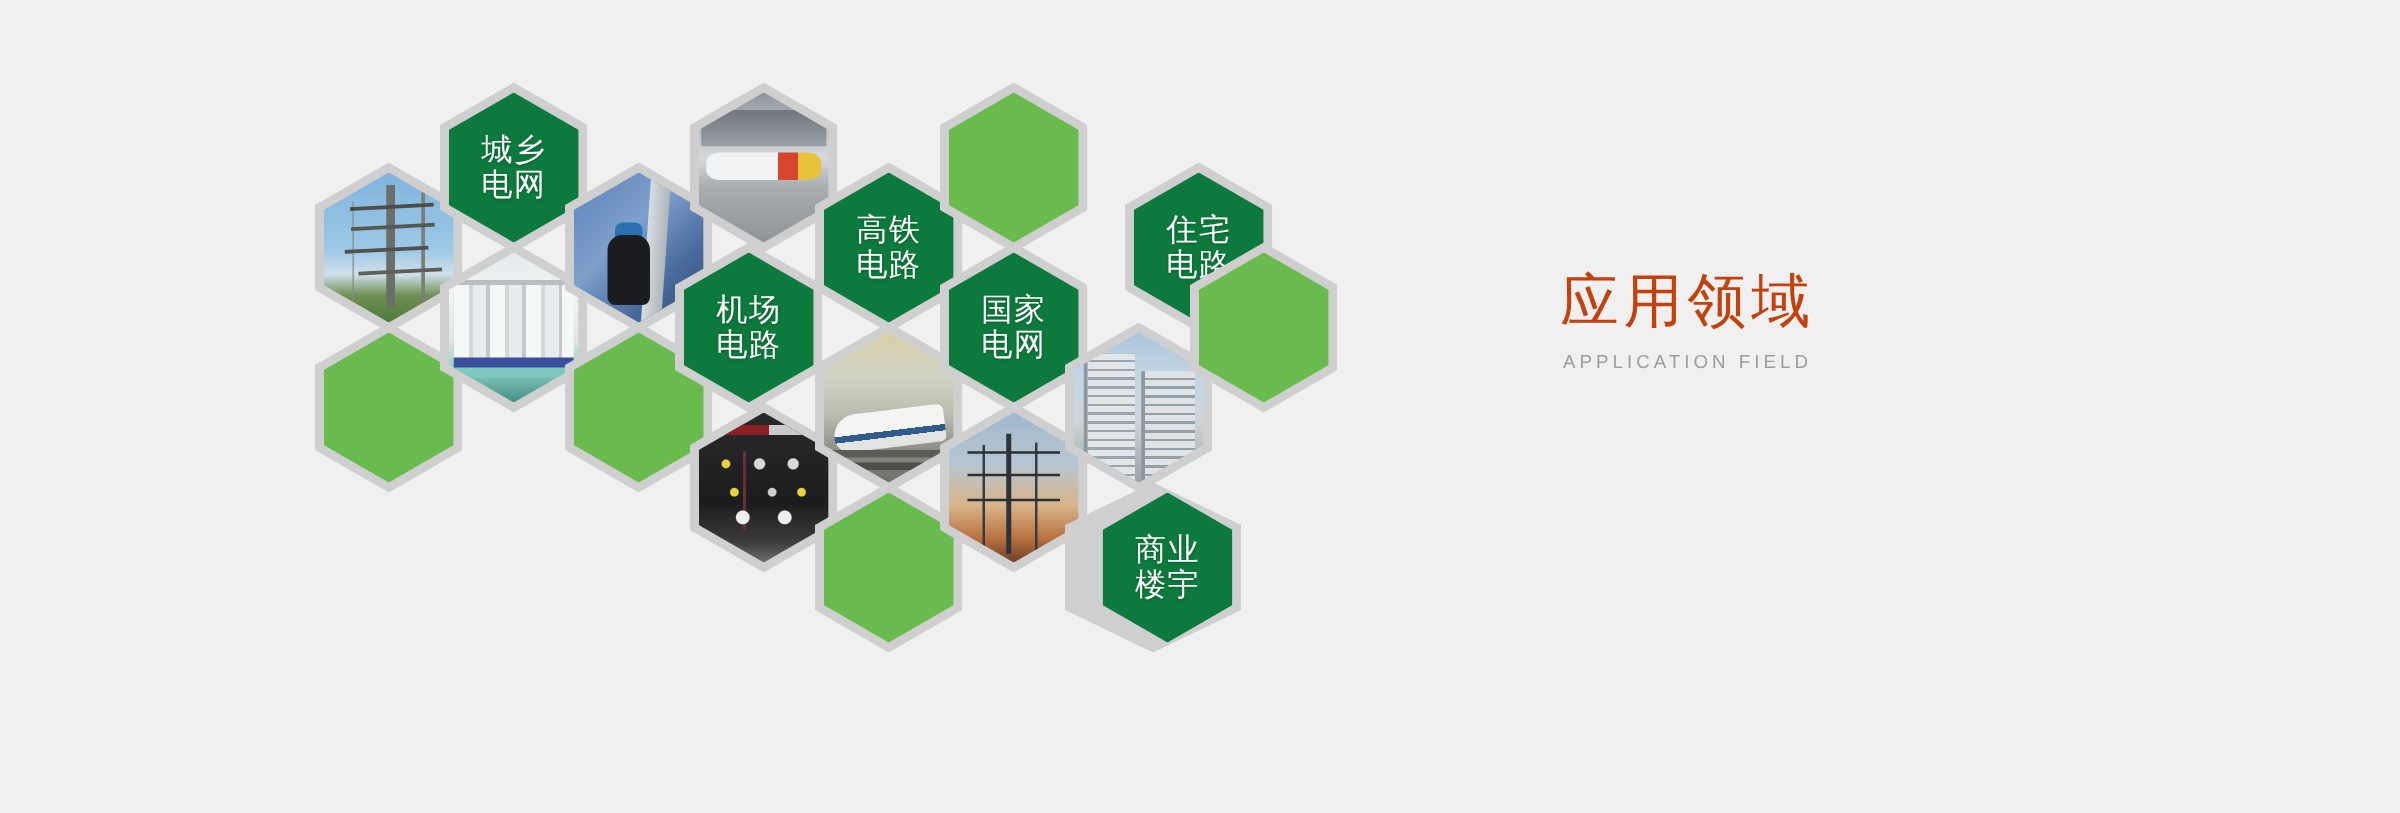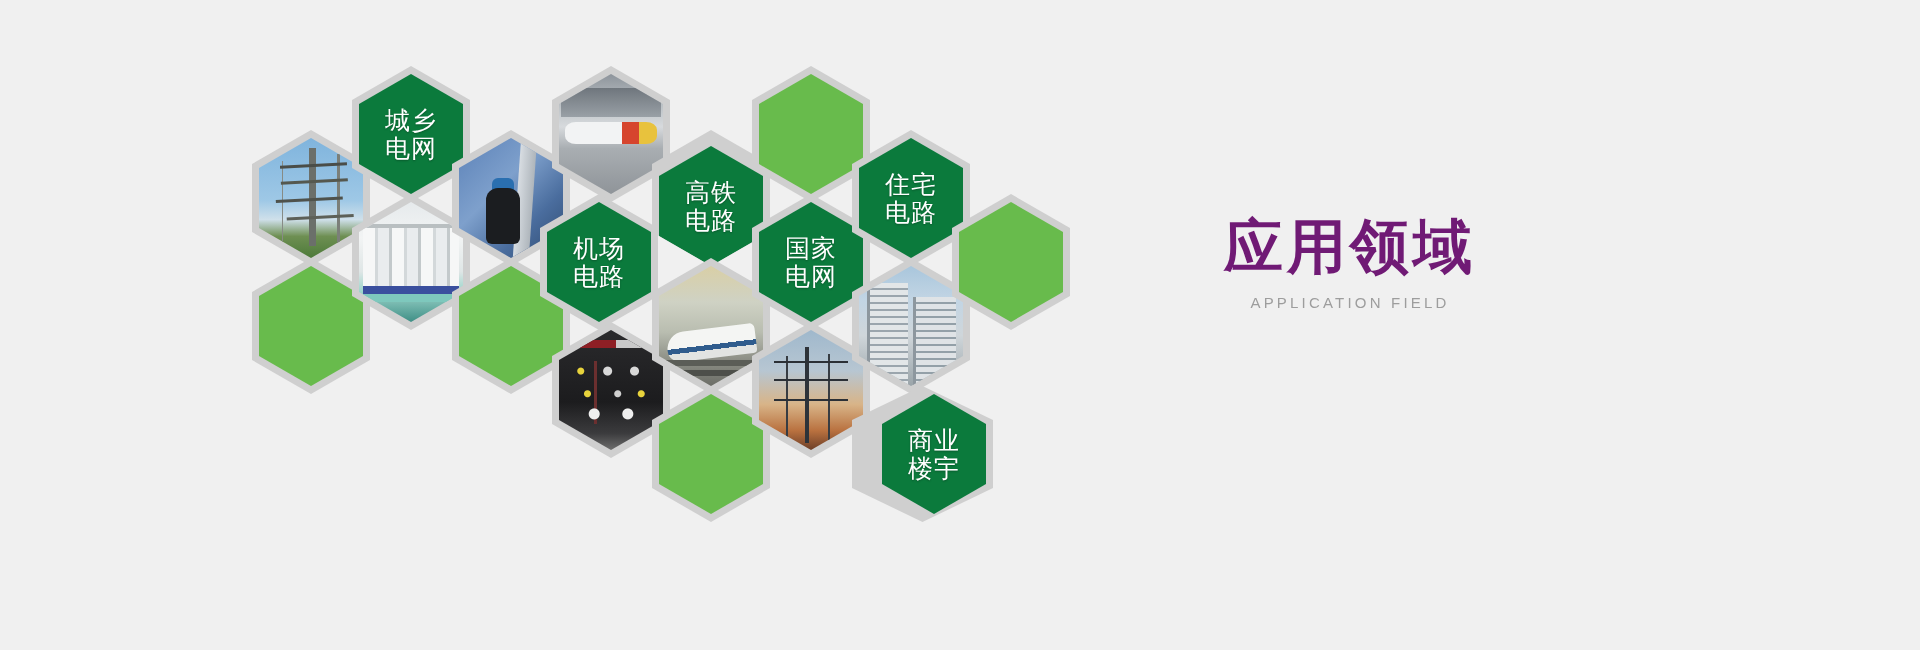--- a/index.html
+++ b/index.html
@@ -240,25 +240,25 @@
 
   
   #title-block {
     position: absolute;
     left: 1140px;
     top: 215px;
     width: 420px;
     text-align: center;
   }
   #main-title {
-    color: #701a75;
-    font-size: 59px;
+    color: #c2410c;
+    font-size: 47px;
     letter-spacing: 4px;
     line-height: 1.1;
-    font-weight: 700;
+    font-weight: 400;
     white-space: nowrap;
   }
   #sub-title {
     margin-top: 14px;
     color: #9d9d9d;
     font-size: 15px;
     letter-spacing: 3.2px;
     font-weight: 400;
   }
 </style>
@@ -318,21 +318,21 @@
 电路</div>
       </div>
     </div>
     <div class="hex" style="left:552px; top:322px;">
       <div class="inner">
         <div class="photo ph-panel"></div>
         <div class="label"></div>
       </div>
     </div>
 
-    <div class="hex fill-dark" style="left:652px; top:130px;align-items:flex-end;">
+    <div class="hex fill-dark" style="left:652px; top:130px;">
       <div class="inner">
         <div class="label">高铁
 电路</div>
       </div>
     </div>
     <div class="hex" style="left:652px; top:258px;">
       <div class="inner">
         <div class="photo ph-train"></div>
         <div class="label"></div>
       </div>
@@ -354,21 +354,21 @@
 电网</div>
       </div>
     </div>
     <div class="hex" style="left:752px; top:322px;">
       <div class="inner">
         <div class="photo ph-tower"></div>
         <div class="label"></div>
       </div>
     </div>
 
-    <div class="hex fill-dark" style="left:852px; top:130px;">
+    <div class="hex fill-dark" style="left:900px; top:130px;">
       <div class="inner">
         <div class="label">住宅
 电路</div>
       </div>
     </div>
     <div class="hex" style="left:852px; top:258px;">
       <div class="inner">
         <div class="photo ph-building"></div>
         <div class="label"></div>
       </div>

